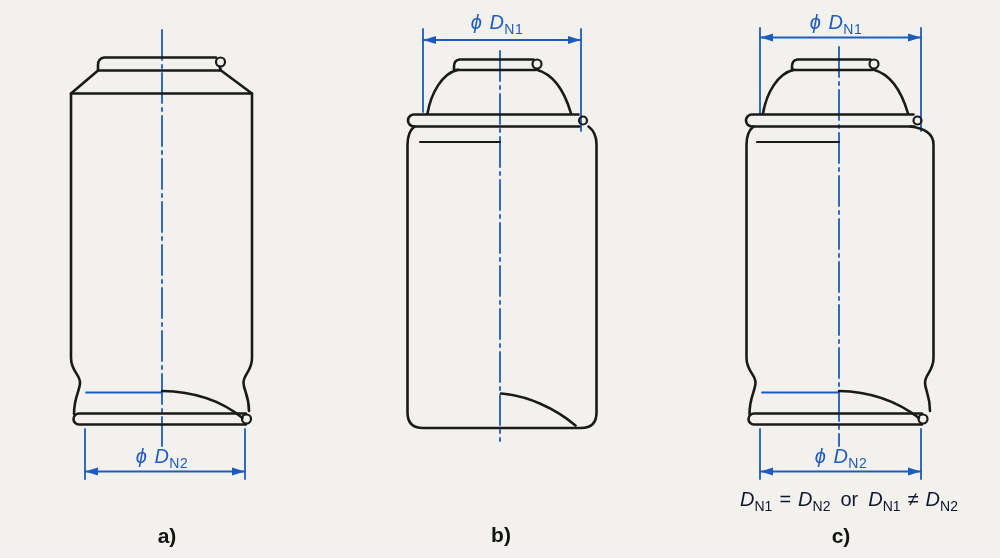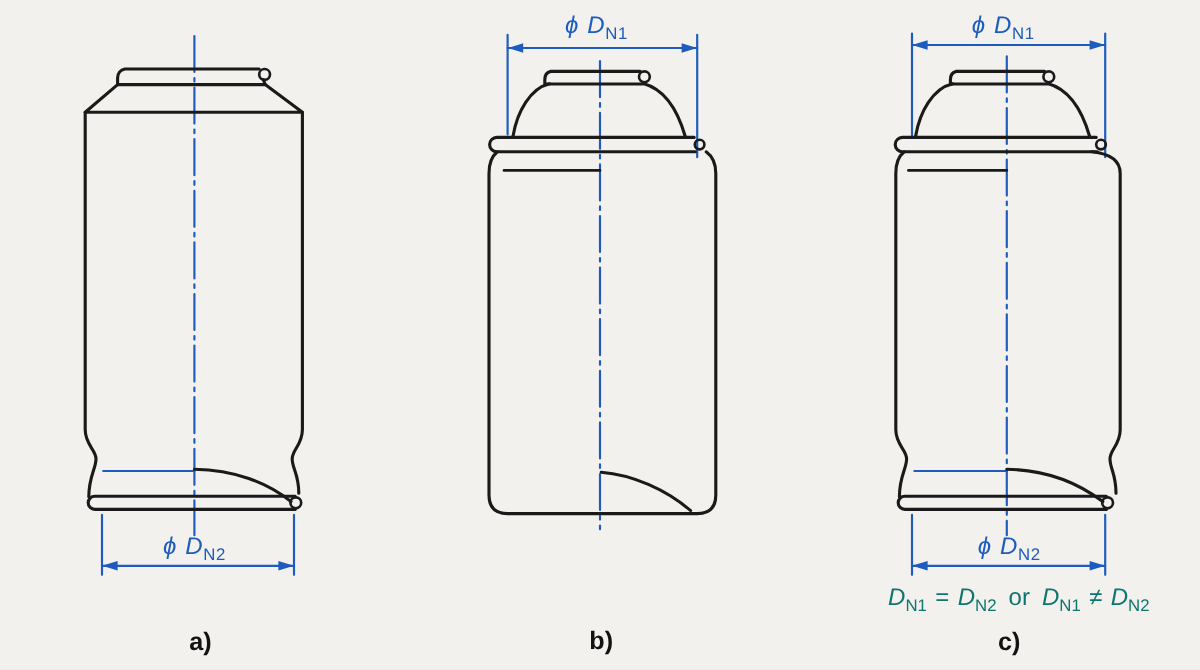--- a/index.html
+++ b/index.html
@@ -12,21 +12,21 @@
   .txt{position:absolute;transform:translate(-50%,-50%);white-space:nowrap;}
   .dim-label{
     color:#1d5cbe;font-size:20px;font-style:italic;font-weight:500;
     letter-spacing:0.5px;
   }
   .dim-label .prefix{margin-right:7px;}
   .dim-label sub,.equation sub{
     font-size:14px;font-style:normal;vertical-align:-5px;line-height:0;
   }
   .equation{
-    color:#0f766e;font-size:20px;font-style:italic;font-weight:500;
+    color:#0f172a;font-size:20px;font-style:italic;font-weight:500;
   }
   .equation .op{font-style:normal;margin:0 7px;}
   .equation .word{font-style:normal;margin:0 10px;}
   .panel-label{
     color:#121212;font-size:21px;font-weight:bold;font-style:normal;
   }
 </style>
 </head>
 <body>
 

